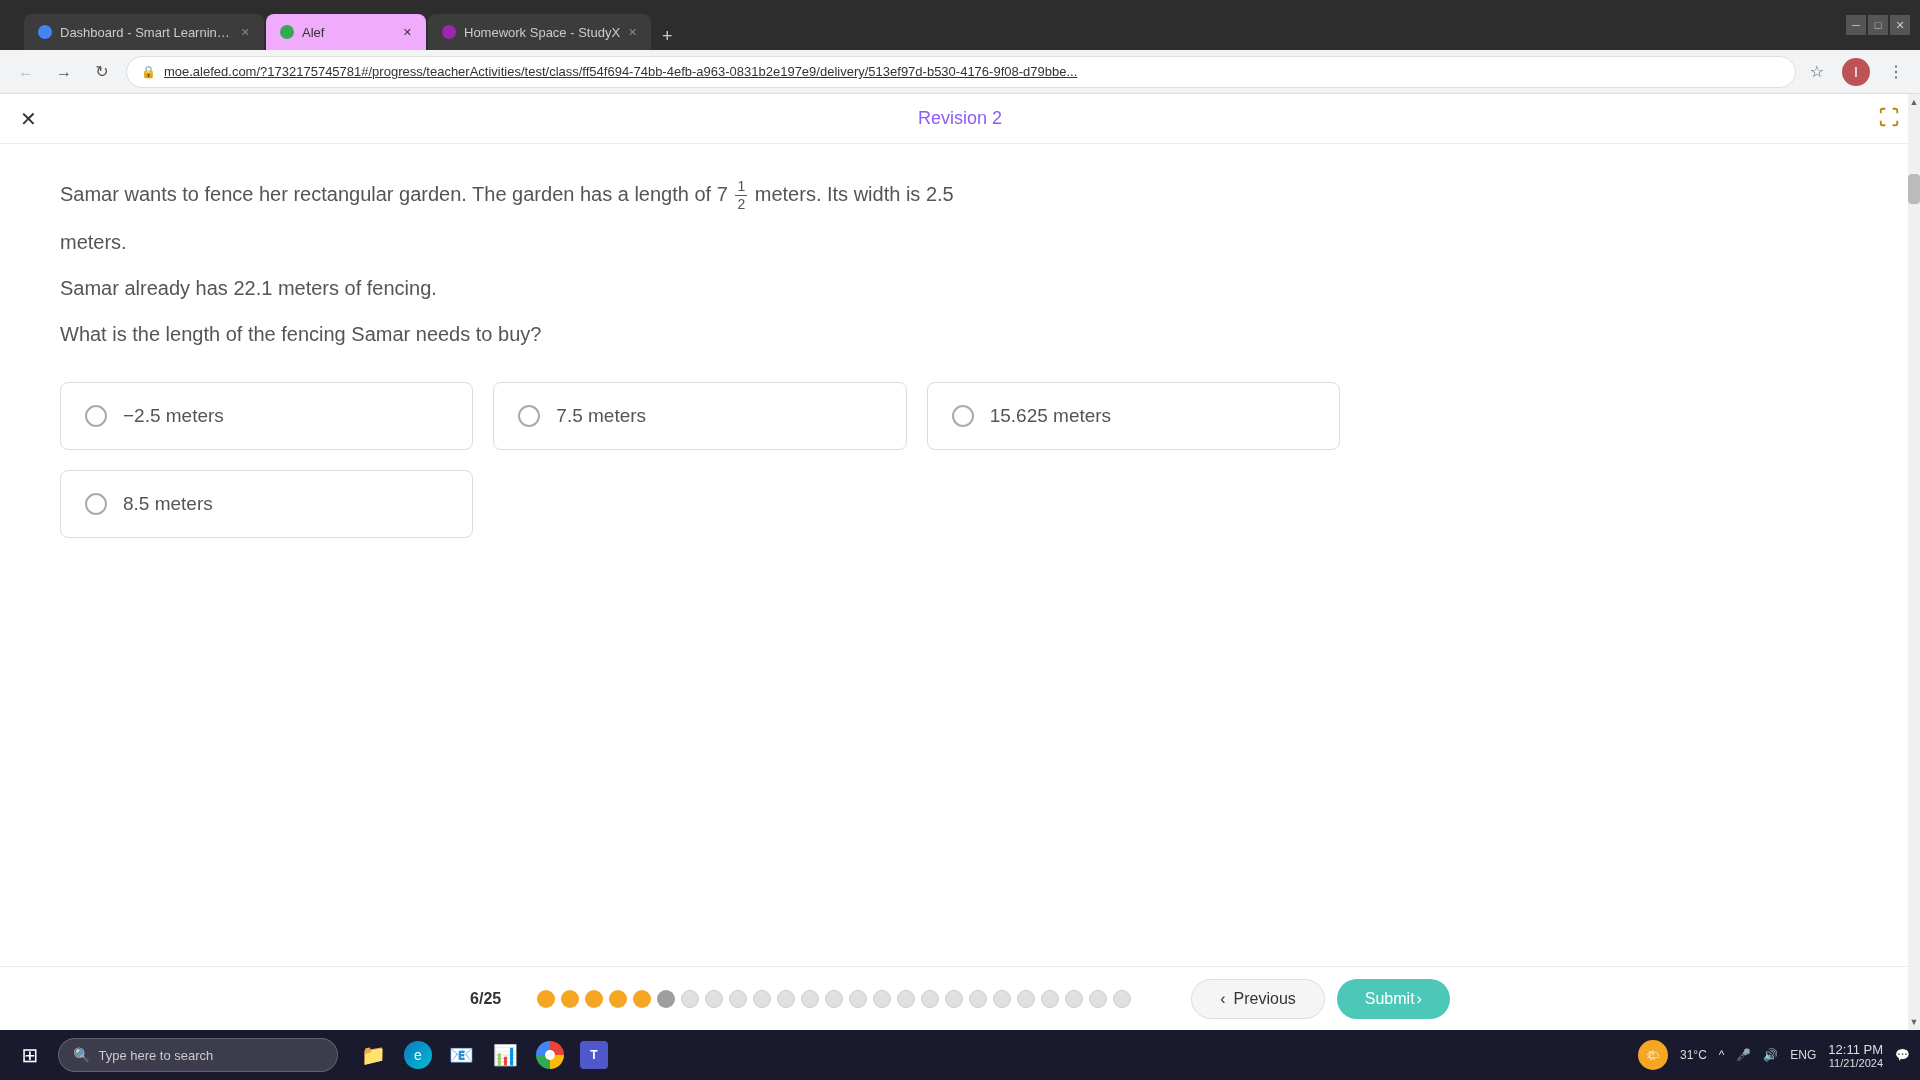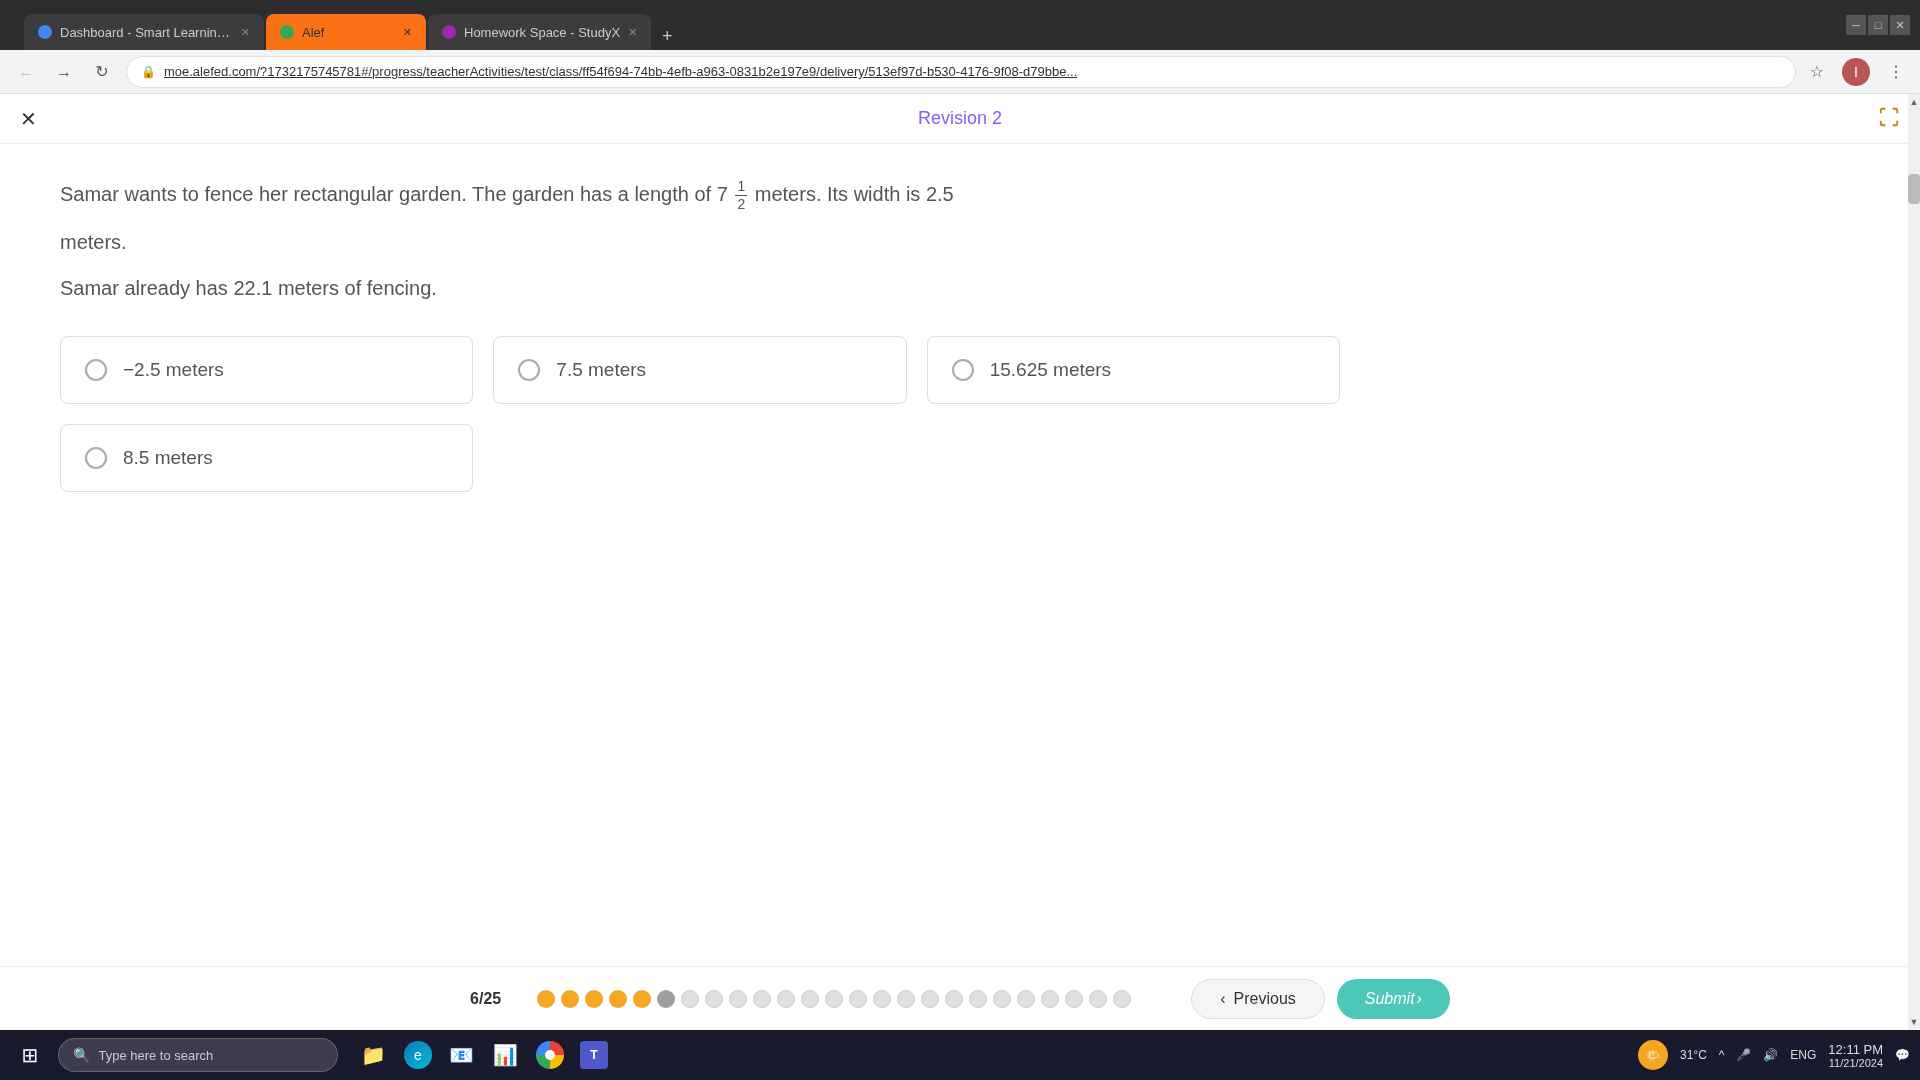--- a/index.html
+++ b/index.html
@@ -42,21 +42,21 @@
       font-size: 13px;
       color: #ccc;
       background: #3c3c3c;
       gap: 8px;
       cursor: pointer;
       margin-right: 2px;
       min-width: 160px;
       max-width: 240px;
     }
     .tab.active {
-      background: #f97316;
+      background: #f0abfc;
       color: #333;
       justify-content: flex-end;
     }
     .tab .tab-icon { width: 14px; height: 14px; border-radius: 50%; flex-shrink: 0; }
     .tab .tab-close { margin-left: auto; font-size: 11px; color: #888; cursor: pointer; }
     .tab.active .tab-close { color: #333; }
     .tab-label { overflow: hidden; text-overflow: ellipsis; white-space: nowrap; flex: 1; }
     .new-tab-btn {
       width: 28px; height: 28px;
       background: transparent;
@@ -253,21 +253,21 @@
       display: flex; align-items: center; gap: 8px;
     }
     .submit-btn {
       background: #4dc8b8;
       border: none;
       border-radius: 24px;
       padding: 10px 28px;
       font-size: 16px;
       color: #fff;
       cursor: pointer;
-      display: flex; align-items: center; gap: 2px; font-style: italic;
+      display: flex; align-items: center; gap: 2px;
     }
 
     
     .taskbar {
       position: fixed;
       bottom: 0;
       left: 0; right: 0;
       height: 50px;
       background: #1a1a2e;
       display: flex;
@@ -416,20 +416,21 @@
     <span>Samar wants to fence her rectangular garden. The garden has a length of 7</span>
     <span style="font-size:22px;"> </span>
     <span class="fraction">
       <span class="numerator">1</span>
       <span class="denominator">2</span>
     </span>
     <span>meters. Its width is 2.5</span>
   </div>
   <div class="question-text">meters.</div>
   <div class="question-text">Samar already has 22.1 meters of fencing.</div>
+  <div class="question-text">What is the length of the fencing Samar needs to buy?</div>
 
   <div class="options-grid">
 
     <div class="option-card">
       <div class="radio-circle"></div>
       <span class="option-text">−2.5 meters</span>
     </div>
 
     <div class="option-card">
       <div class="radio-circle"></div>

